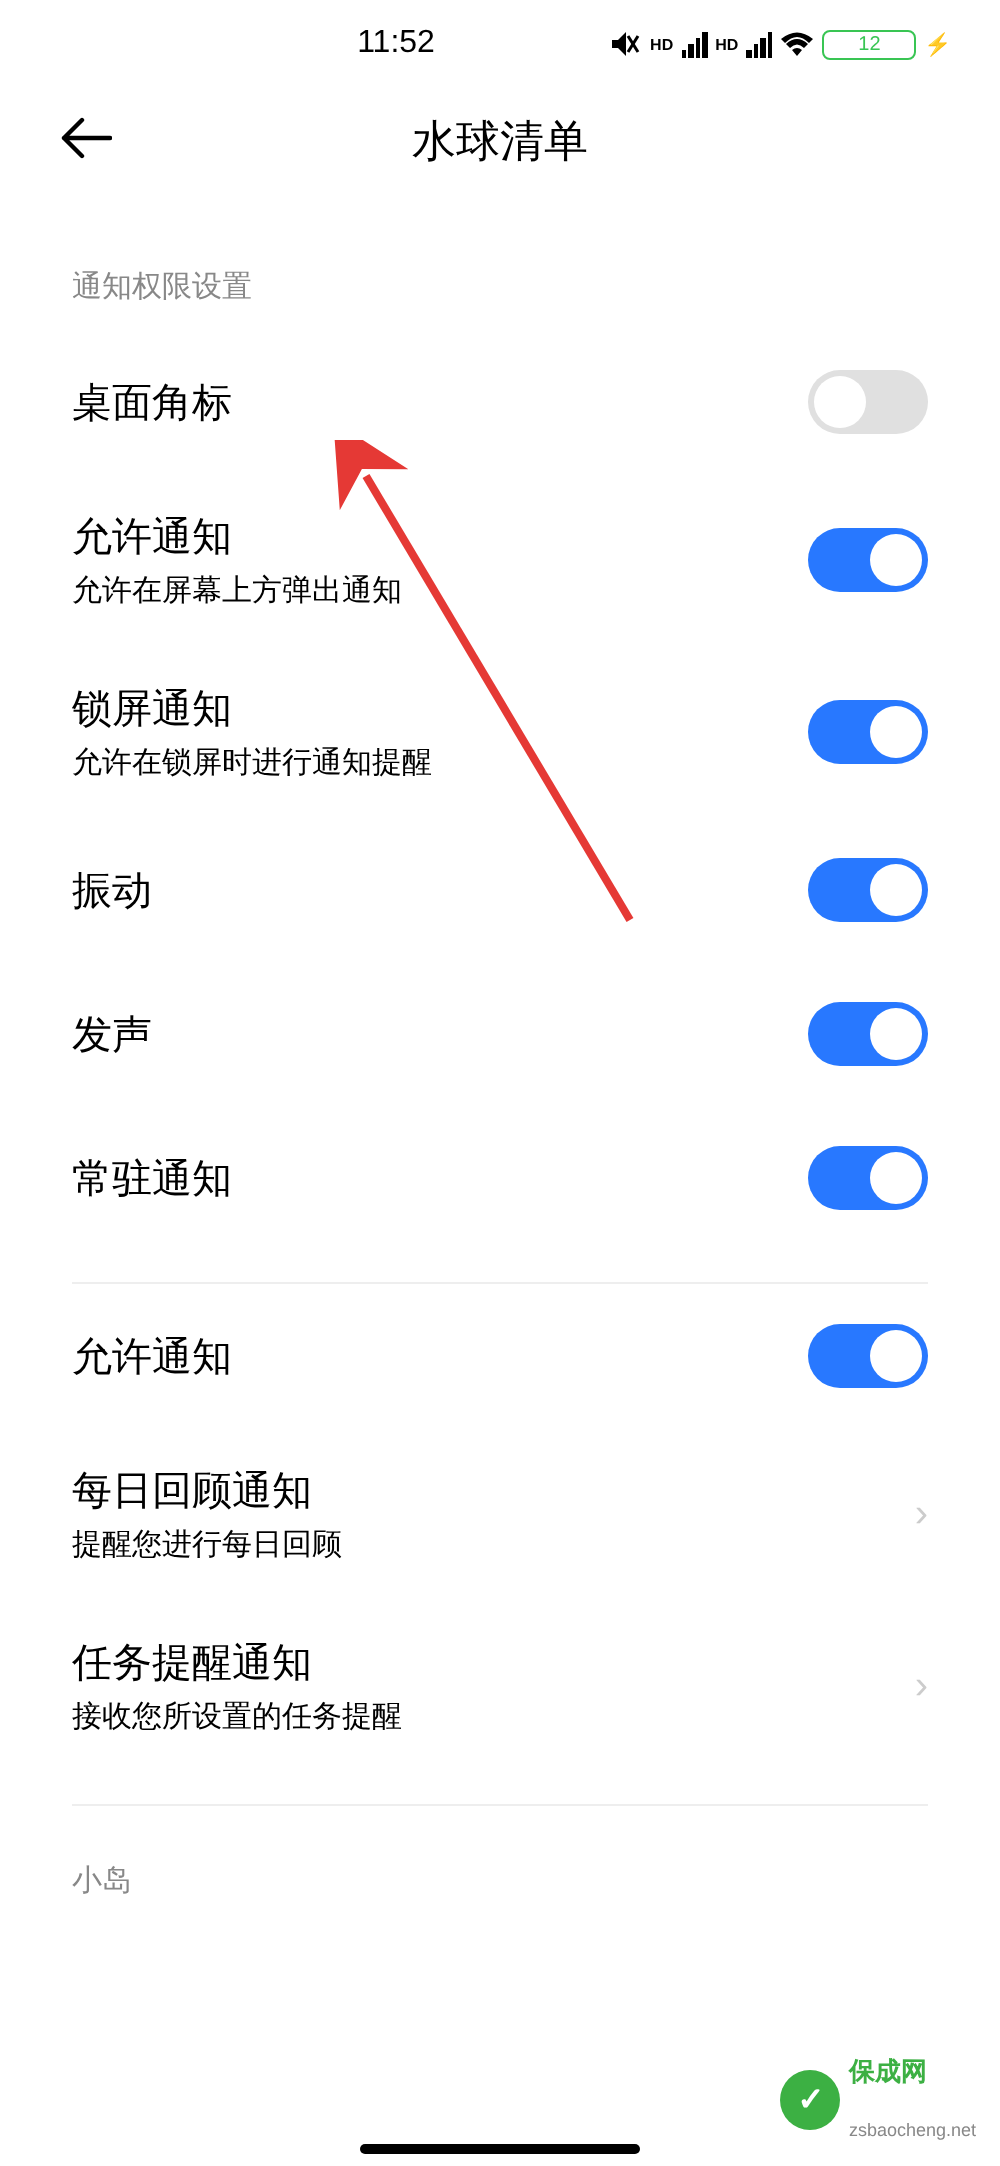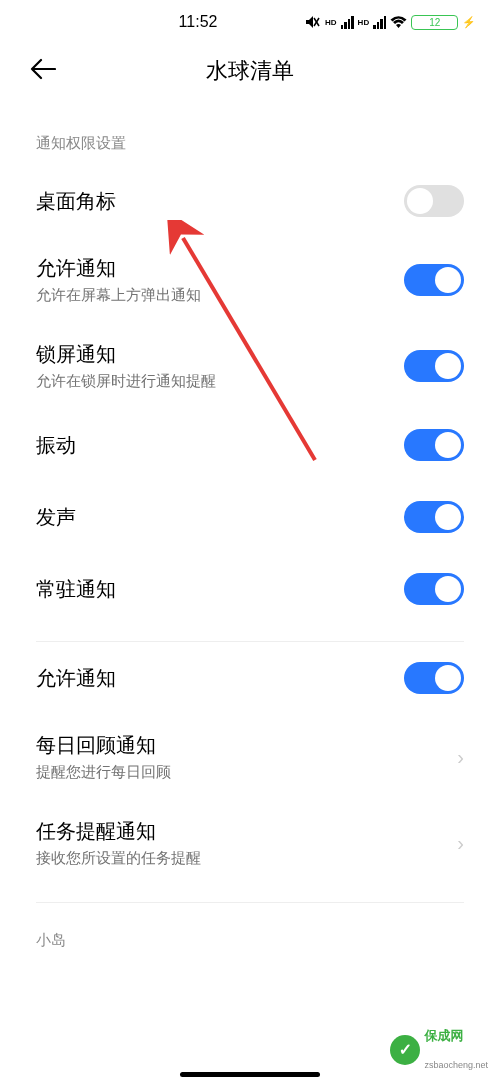--- a/index.html
+++ b/index.html
@@ -79,21 +79,21 @@
     .setting-text {
       flex: 1;
     }
     .setting-title {
       font-size: 20px;
       font-weight: 500;
       color: #000;
     }
     .setting-subtitle {
       font-size: 15px;
-      color: #737373;
+      color: #000000;
       margin-top: 4px;
     }
     .toggle {
       width: 60px;
       height: 32px;
       border-radius: 16px;
       position: relative;
       cursor: pointer;
     }
     .toggle-on {

